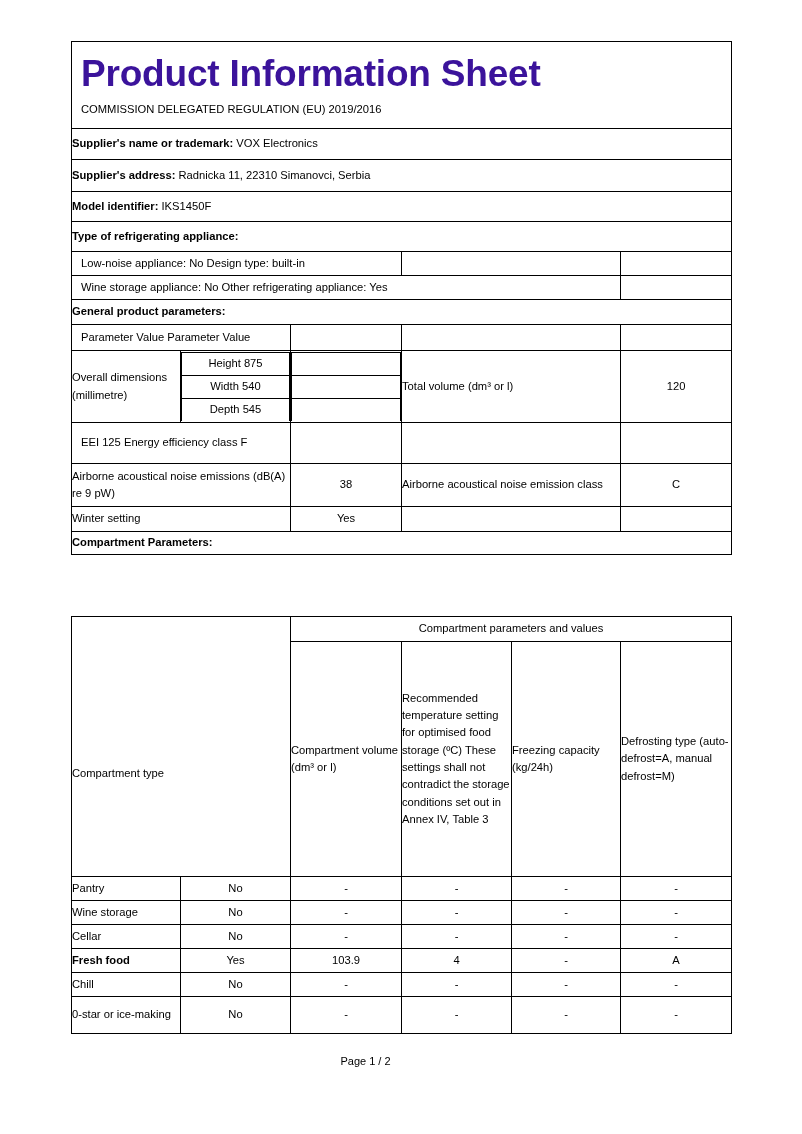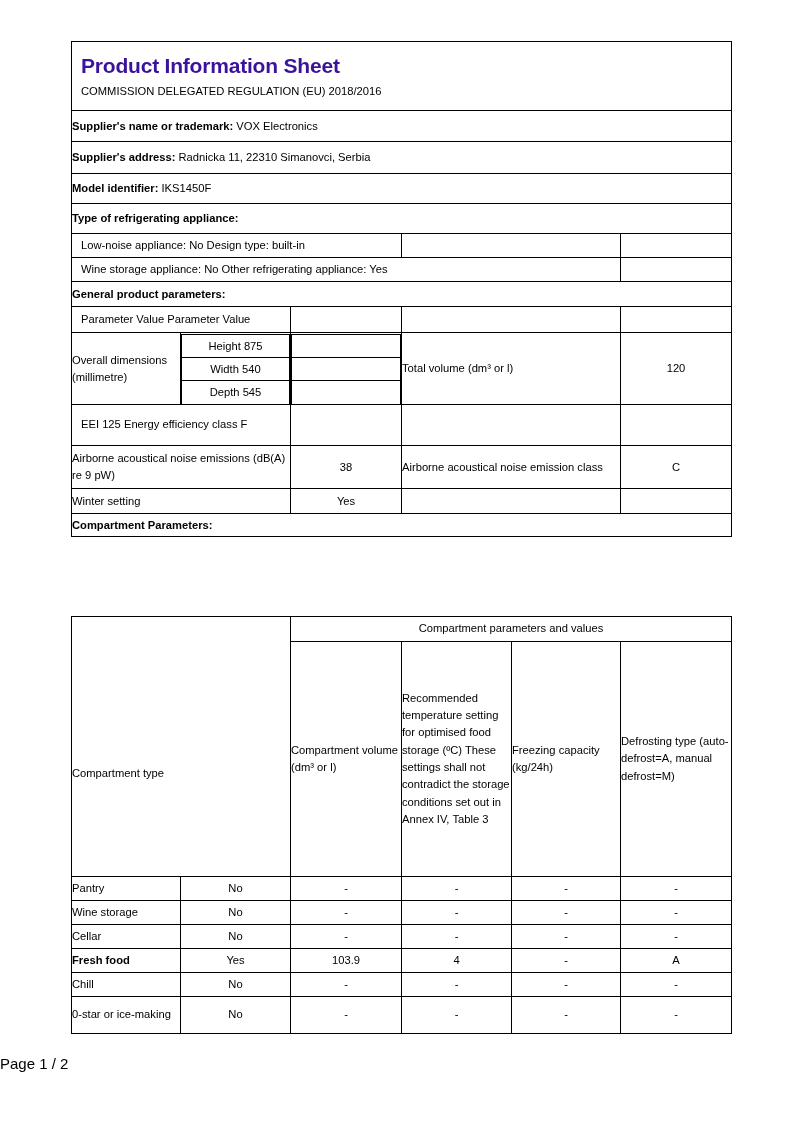--- a/index.html
+++ b/index.html
@@ -34,21 +34,21 @@
     color: #000;
   }
   .pad { padding: 5px 8px 5px 9px; }
   .padc { padding: 5px 4px; text-align: center; }
   .b { font-weight: bold; }
   .nowrapcell { white-space: nowrap; overflow: visible; }
 
   
   .title {
     color: #3b139b;
-    font-size: 21px;
+    font-size: 37px;
     font-weight: bold;
     letter-spacing: -0.2px;
     line-height: 1.1;
     padding: 12px 9px 4px 9px;
     white-space: nowrap;
   }
   .subtitle {
     font-size: 11.2px;
     padding: 2px 9px 10px 9px;
     white-space: nowrap;
@@ -89,23 +89,23 @@
     line-height: 1.52;
     padding: 4px 6px;
     vertical-align: middle;
   }
 
   .footer {
     position: absolute;
     left: 0;
     top: 1055px;
     width: 731px;
-    text-align: left;
+    text-align: center;
     font-family: "Liberation Sans", sans-serif;
-    font-size: 15px;
+    font-size: 11px;
     color: #000;
   }
 </style>
 </head>
 <body>
 
 <div class="page">
 
   <table class="sheet">
     <colgroup>
@@ -117,21 +117,21 @@
     </colgroup>
 
     <tbody>
         <tr>
       <td colspan="5" style="border-bottom:0;">
         <div class="title">Product Information Sheet</div>
       </td>
     </tr>
     <tr>
       <td colspan="5" style="border-top:0;">
-        <div class="subtitle">COMMISSION DELEGATED REGULATION (EU) 2018/2016</div>
+        <div class="subtitle">COMMISSION DELEGATED REGULATION (EU) 2019/2016</div>
       </td>
     </tr>
 
     <tr>
       <td colspan="5" class="pad nowrapcell" style="height:31px;">
         <span class="b">Supplier's name or trademark:</span>
         <span>VOX Electronics</span>
       </td>
     </tr>
 

